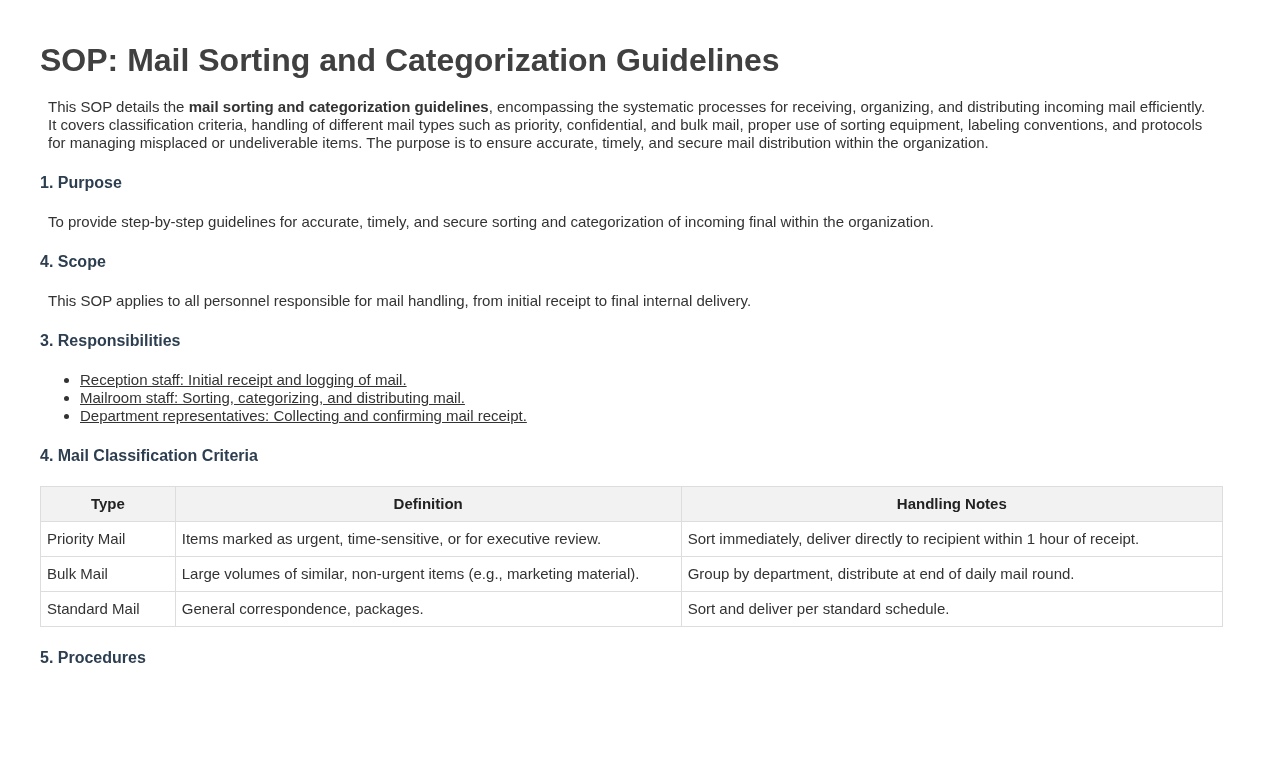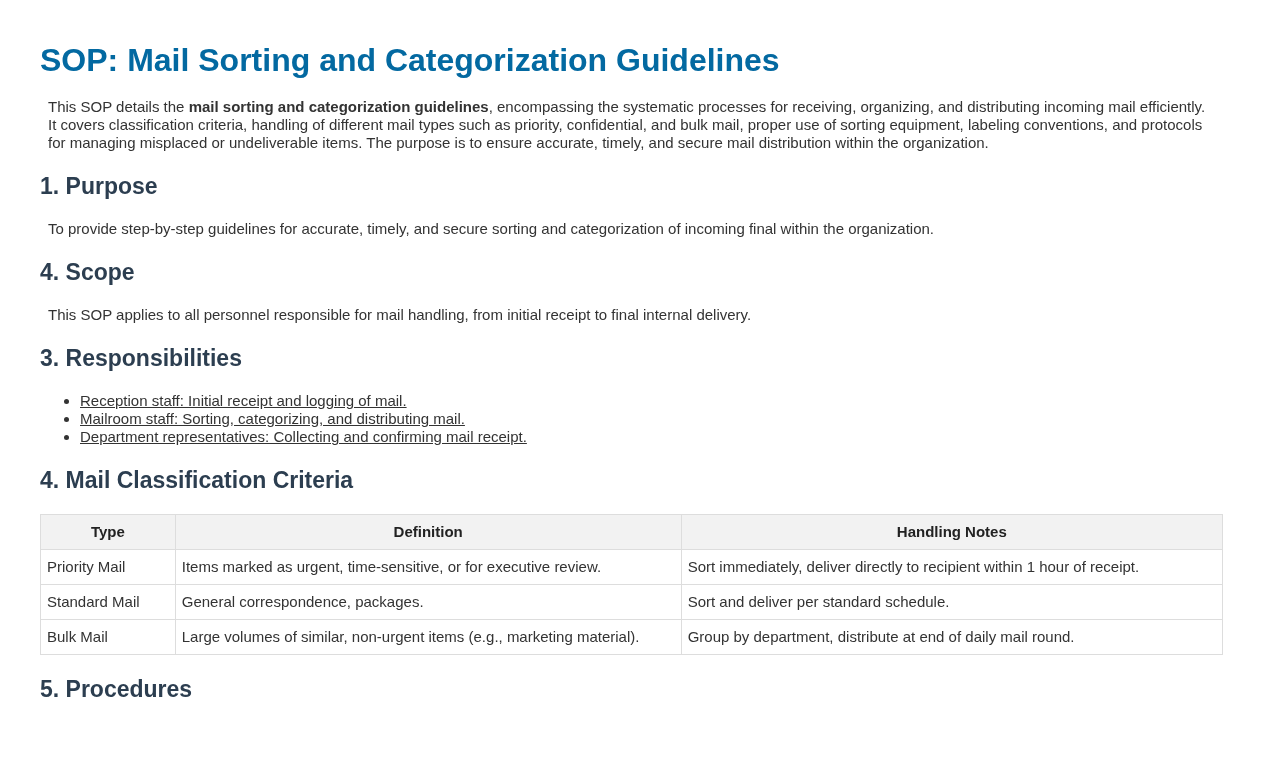--- a/index.html
+++ b/index.html
@@ -15,25 +15,25 @@
     padding: 30px 40px 0 40px;
     font-family: "Liberation Sans", sans-serif;
     font-size: 15px;
     line-height: 18px;
     color: #333333;
   }
   h1 {
     font-size: 32px;
     line-height: 1;
     font-weight: bold;
-    color: #0369a1;
+    color: #404040;
     margin: 14px 0 22px 0;
   }
   h2 {
-    font-size: 23px;
+    font-size: 16px;
     line-height: 1;
     font-weight: bold;
     color: #2c3e50;
     margin: 23px 0 22px 0;
   }
   p {
     margin: 8px;
   }
   ul {
     margin: 0;
@@ -103,25 +103,25 @@
       <th>Handling Notes</th>
     </tr>
   </thead>
   <tbody>
     <tr>
       <td>Priority Mail</td>
       <td>Items marked as urgent, time-sensitive, or for executive review.</td>
       <td>Sort immediately, deliver directly to recipient within 1 hour of receipt.</td>
     </tr>
     <tr>
+      <td>Bulk Mail</td>
+      <td>Large volumes of similar, non-urgent items (e.g., marketing material).</td>
+      <td>Group by department, distribute at end of daily mail round.</td>
+    </tr>
+    <tr>
       <td>Standard Mail</td>
       <td>General correspondence, packages.</td>
       <td>Sort and deliver per standard schedule.</td>
-    </tr>
-    <tr>
-      <td>Bulk Mail</td>
-      <td>Large volumes of similar, non-urgent items (e.g., marketing material).</td>
-      <td>Group by department, distribute at end of daily mail round.</td>
     </tr>
   </tbody>
 </table>
 
 <h2>5. Procedures</h2>
 
 </body></html>

